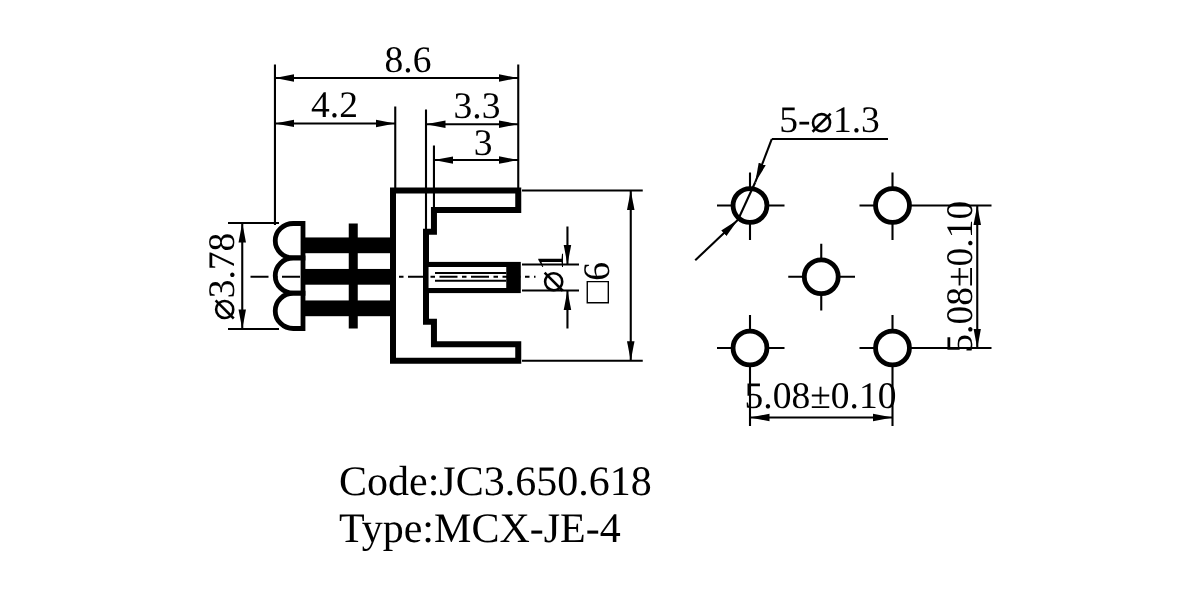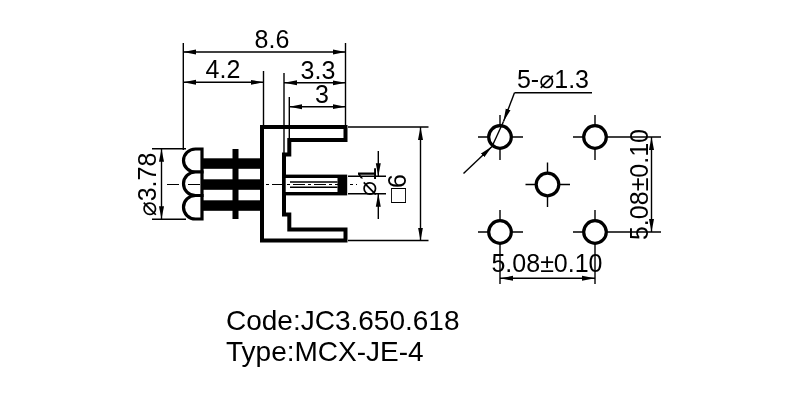--- a/index.html
+++ b/index.html
@@ -1,20 +1,20 @@
 <!DOCTYPE html>
 <html><head>
 <meta charset="utf-8">
 <style>
   html,body{margin:0;padding:0;background:#ffffff;}
   .page{
     position:relative;
     width:800px;height:400px;
     background:#ffffff;
-    font-family:Liberation Sans, sans-serif;
+    font-family:Liberation Serif, serif;
     overflow:hidden;
   }
   svg{display:block;}
   .thickfill{stroke:#000;stroke-width:4;fill:#ffffff;stroke-linejoin:miter;}
   .med{stroke:#000;stroke-width:3.2;fill:#ffffff;}
   .solid{fill:#000;stroke:none;}
   .thin{stroke:#000;stroke-width:1.4;fill:none;}
   .cline{stroke:#000;stroke-width:1.2;fill:none;stroke-dasharray:12 3 3 3;}
   .dimtxt{font-size:25px;fill:#000;}
   .foottxt{font-size:28px;fill:#000;}

